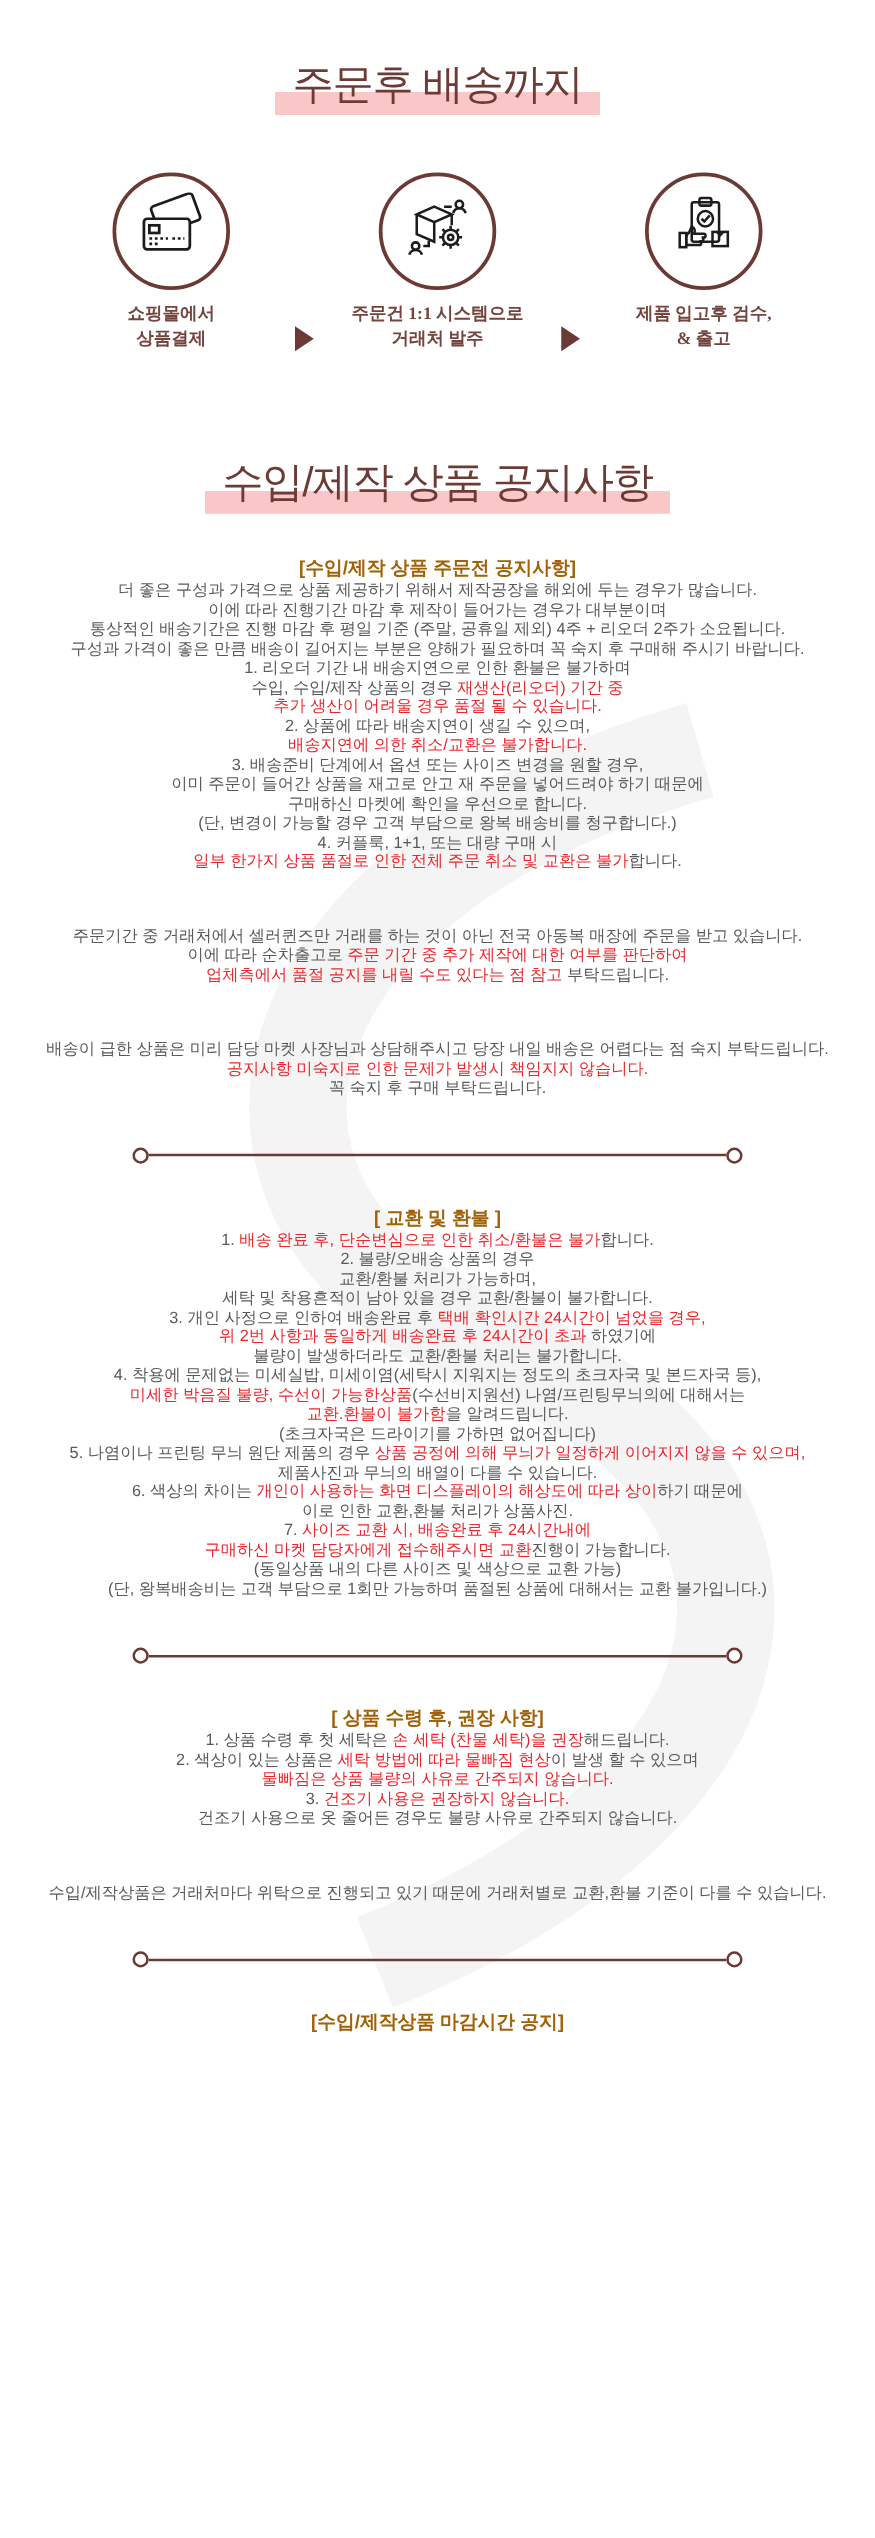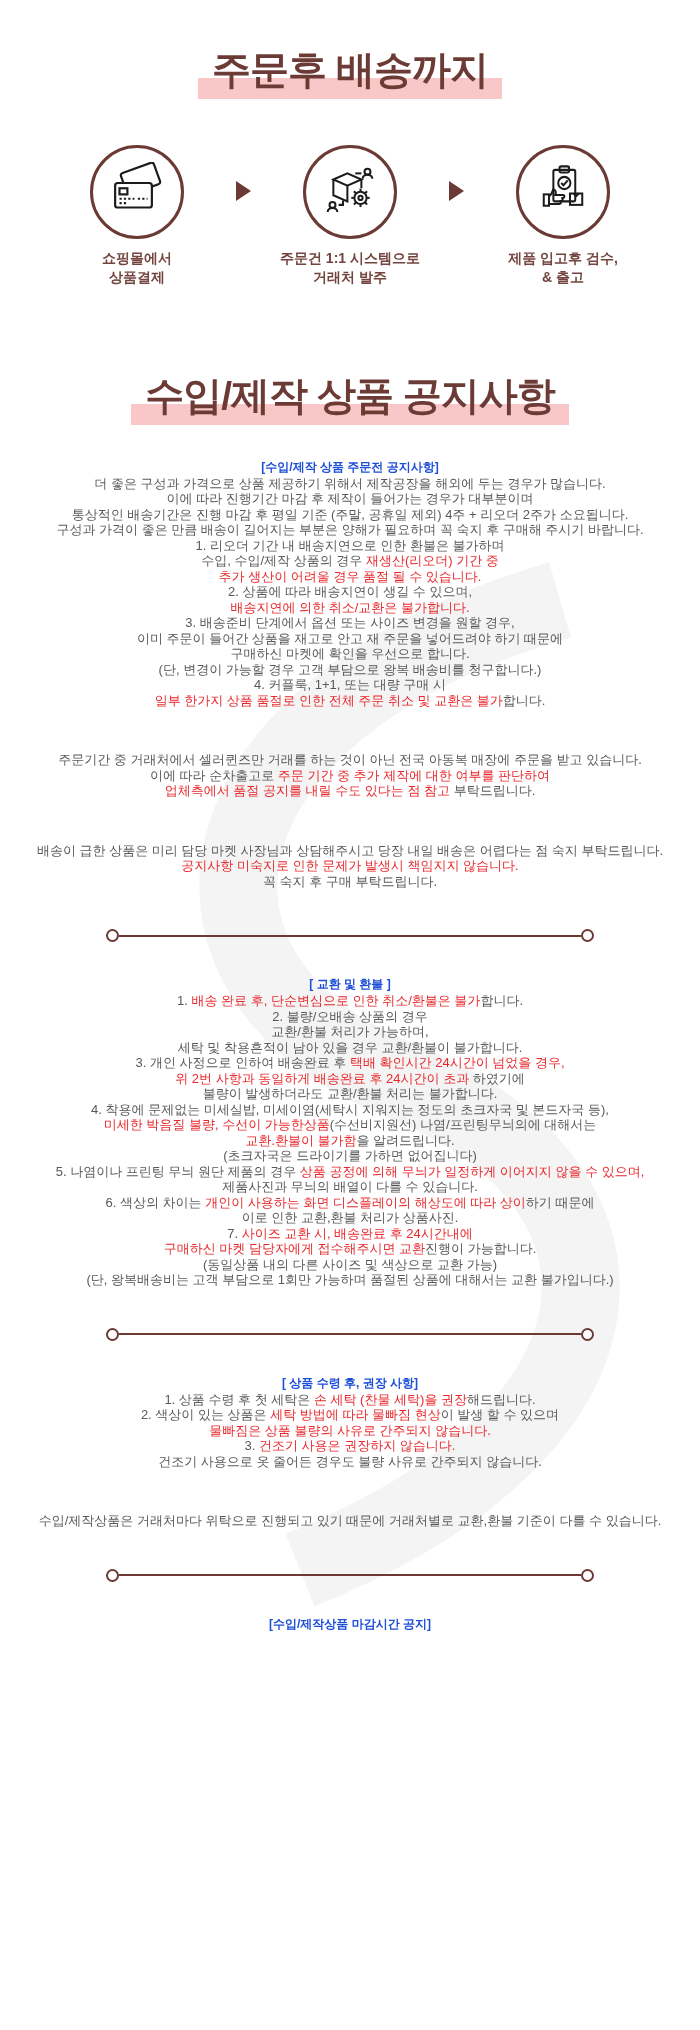--- a/index.html
+++ b/index.html
@@ -11,37 +11,38 @@
     overflow:hidden;
     background:#ffffff;
     font-family:"Liberation Sans","DejaVu Sans",sans-serif;
   }
   .watermark{position:absolute;left:0;top:560px;z-index:0;pointer-events:none;}
   .content{position:relative;z-index:1;padding:48px 20px 60px;text-align:center;}
 
   
   .big-title{
     display:inline-block;
-    font-size:39px;
-    font-weight:700;
+    font-size:33px;
+    font-weight:400;
     letter-spacing:-1px;
     color:#6d3b36;
     line-height:1.15;
     padding:0 14px 6px;
     background:linear-gradient(180deg, rgba(249,199,200,0) 58%, #f9c7c8 58%);
   }
   .title-wrap{margin:0;}
   .notice-title-wrap{margin-top:86px;}
 
   
   .steps{
     margin-top:46px;
     display:flex;
     justify-content:center;
-    align-items:flex-start;
+    align-items:flex-end;
+    font-family:Liberation Serif, serif;
   }
   .step{width:198px;}
   .step-circle{
     width:88px;height:88px;
     margin:0 auto;
     border:3px solid #6b3a35;
     border-radius:50%;
     background:#fff;
     display:flex;align-items:center;justify-content:center;
   }
@@ -57,23 +58,23 @@
     margin-top:36px;
     width:0;height:0;
     border-left:15px solid #6b3a35;
     border-top:10px solid transparent;
     border-bottom:10px solid transparent;
   }
 
   
   .sec-header{
     margin-top:34px;
-    font-size:12px;
+    font-size:15px;
     font-weight:700;
-    color:#1d4ed8;
+    color:#a16207;
   }
   .para{font-size:13px;line-height:15.5px;color:#595959;}
   .para.gap-lg{margin-top:44px;}
   .para .red{color:#e8282c;font-weight:400;}
   .divider{
     margin:40px auto 6px;
     width:488px;
     display:flex;align-items:center;
   }
   .divider .dot{

